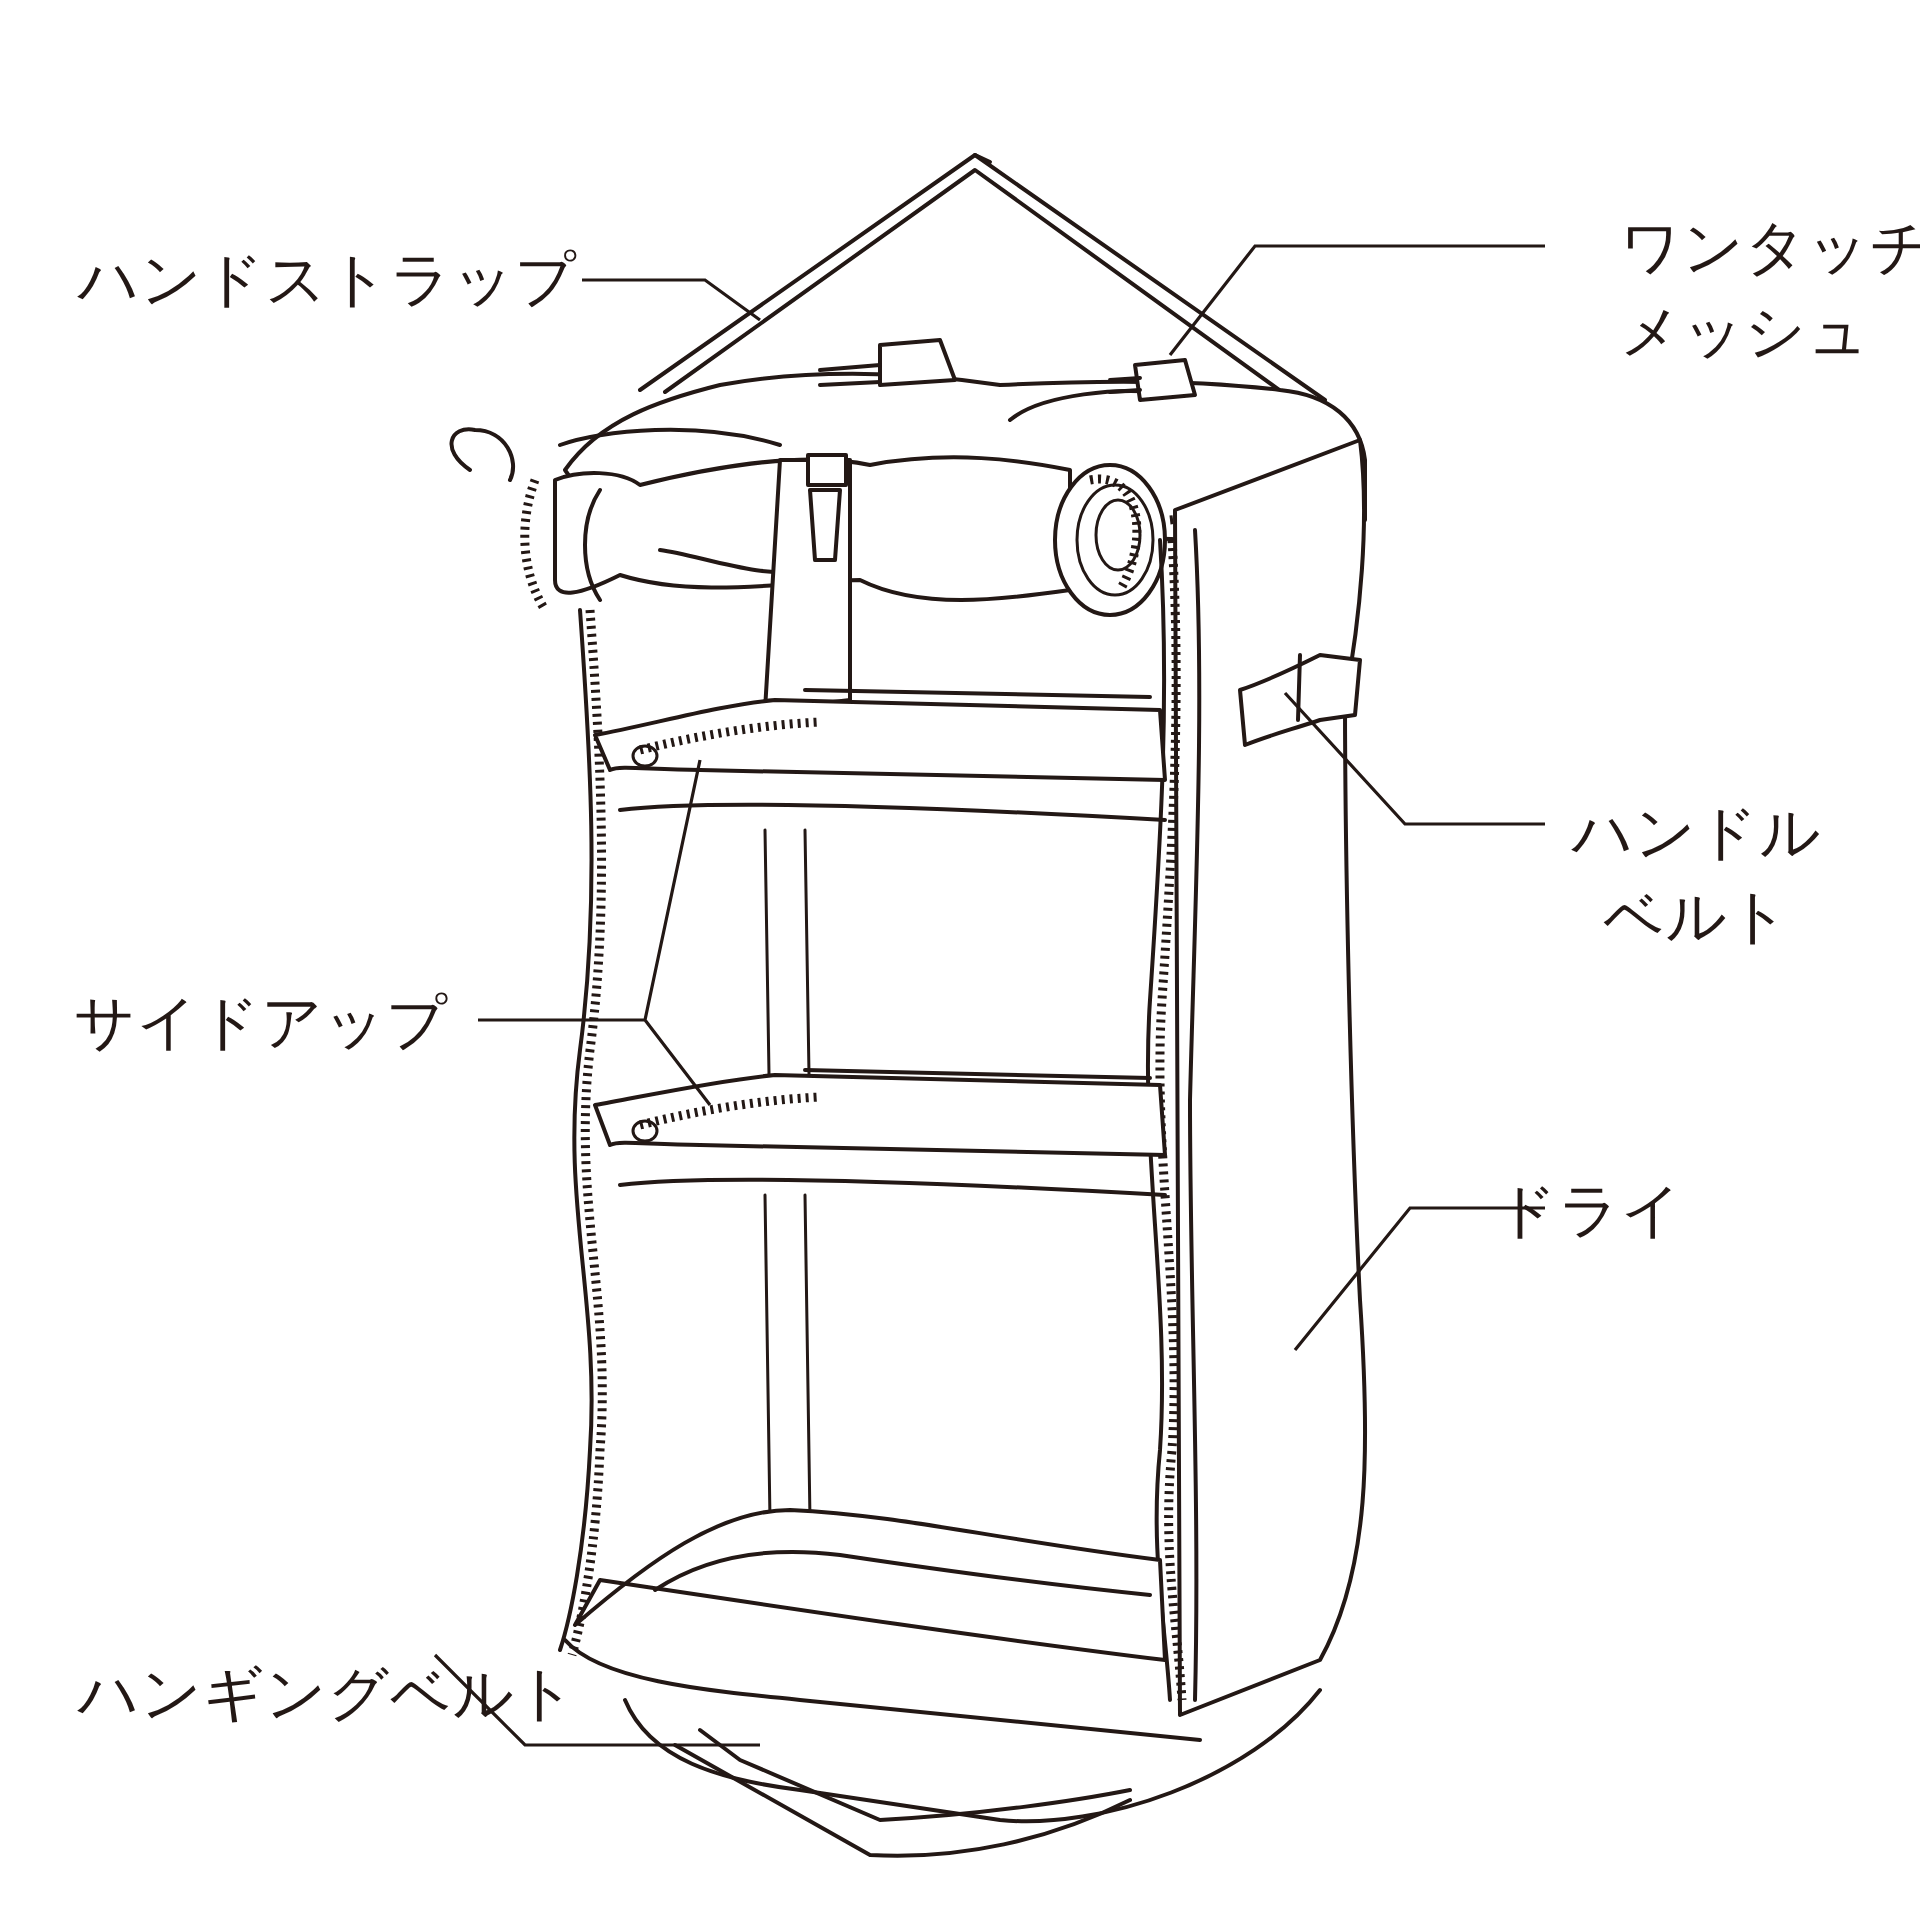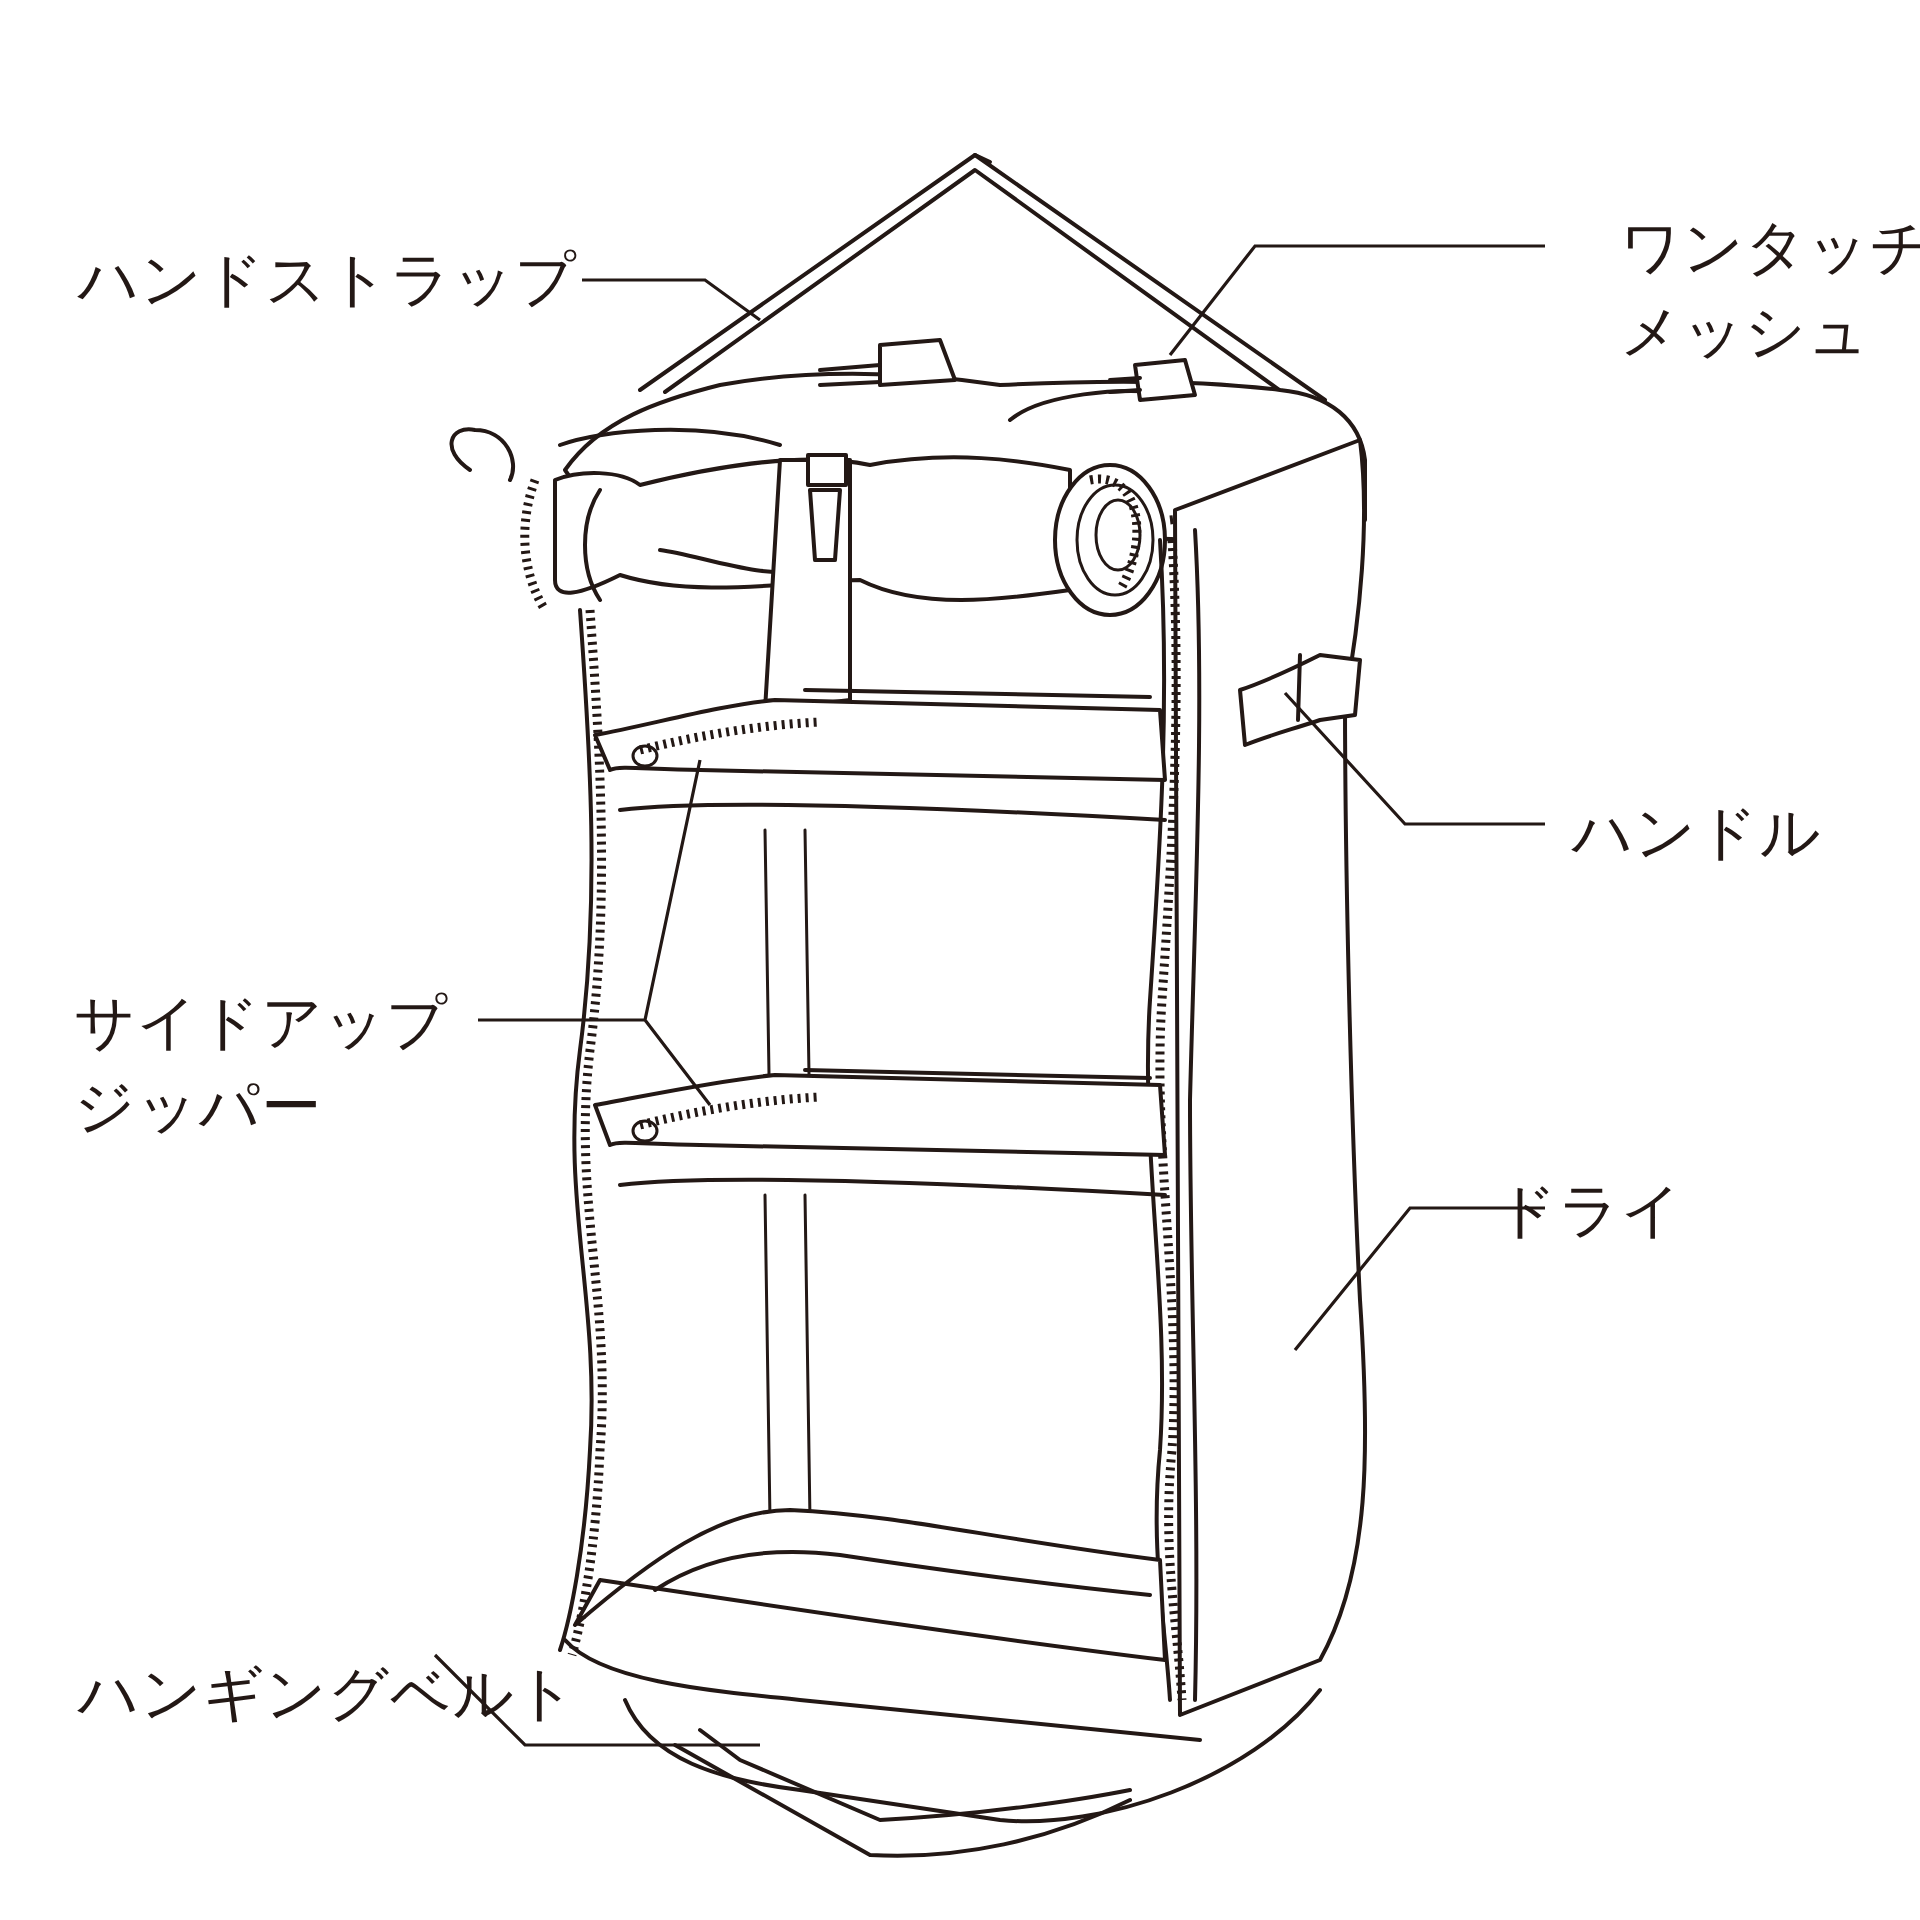--- a/index.html
+++ b/index.html
@@ -107,25 +107,25 @@
   <span>ハンドストラップ</span>
 </div>
 
 <div class="label" style="left:1572px; top:205px;margin-left:48px;">
   <span>ワンタッチ</span>
   <span>メッシュ</span>
 </div>
 
 <div class="label" style="left:1572px; top:790px;text-align:center;">
   <span>ハンドル</span>
+  <span>ベルト</span>
 </div>
 
 <div class="label" style="left:74px; top:980px;">
   <span>サイドアップ</span>
-  <span>ジッパー</span>
 </div>
 
 <div class="label" style="left:1496px; top:1168px;">
   <span>ドライ</span>
 </div>
 
 <div class="label" style="left:78px; top:1651px;">
   <span>ハンギングベルト</span>
 </div>
 

